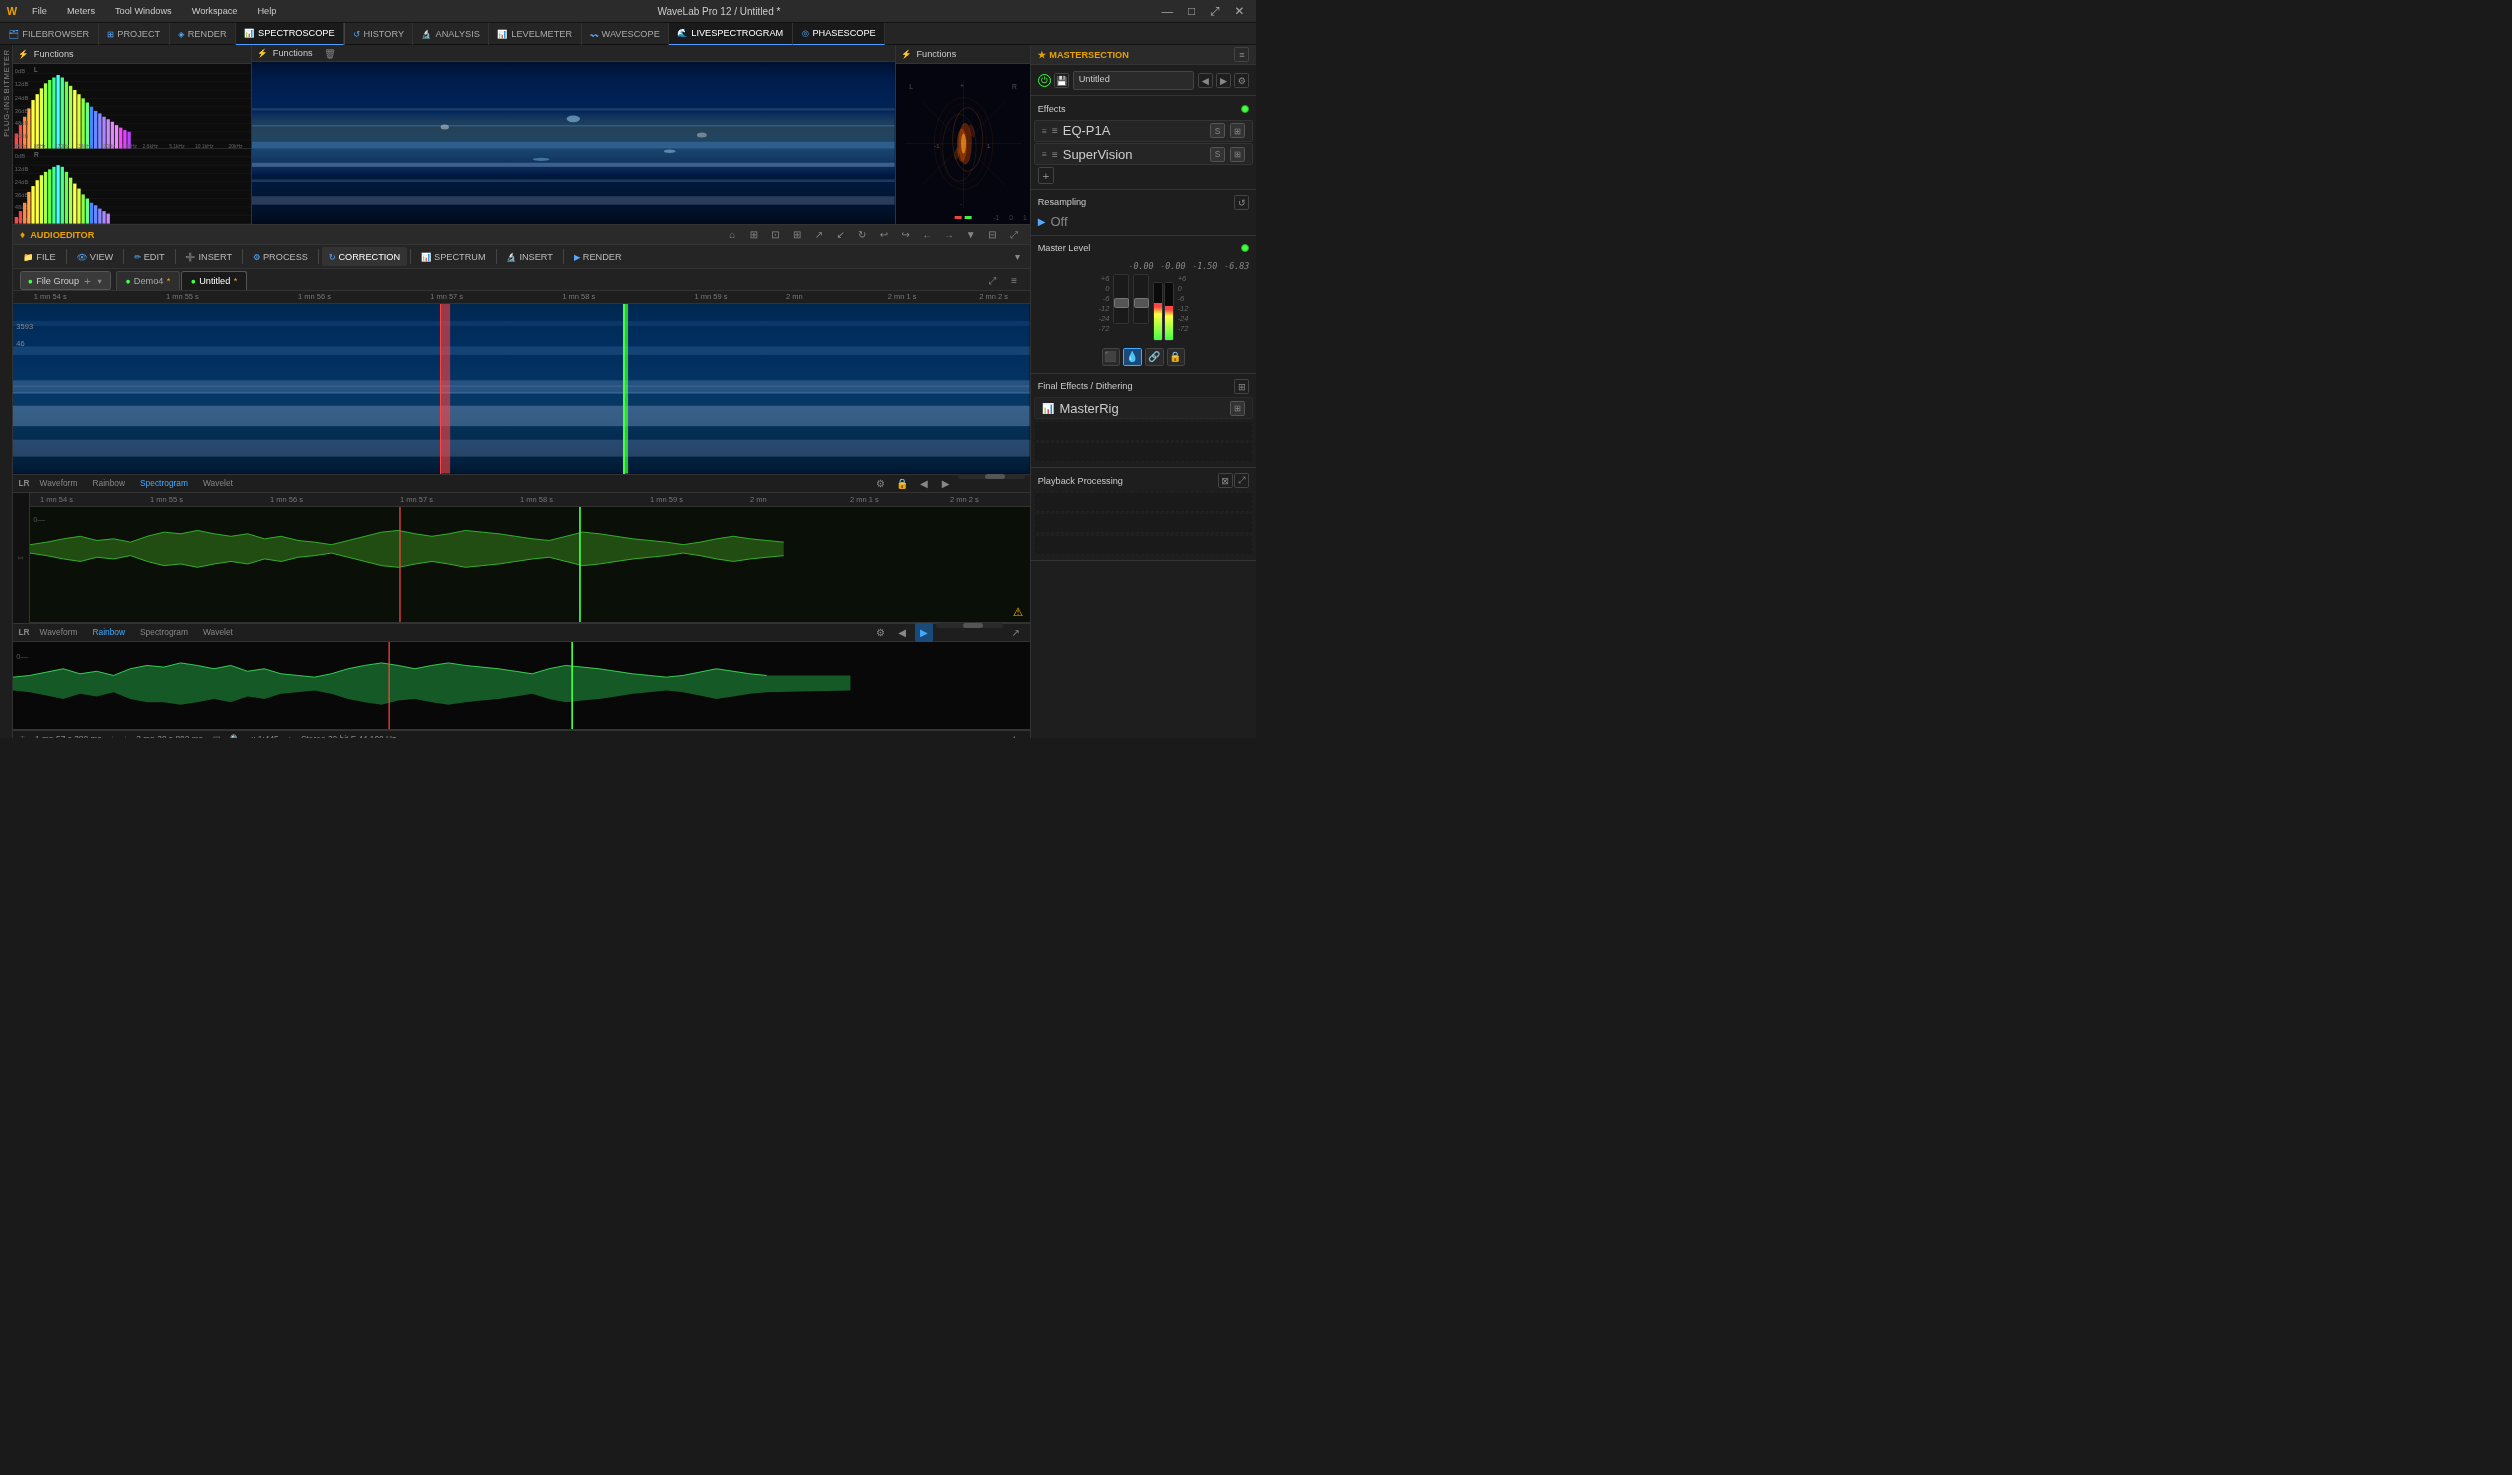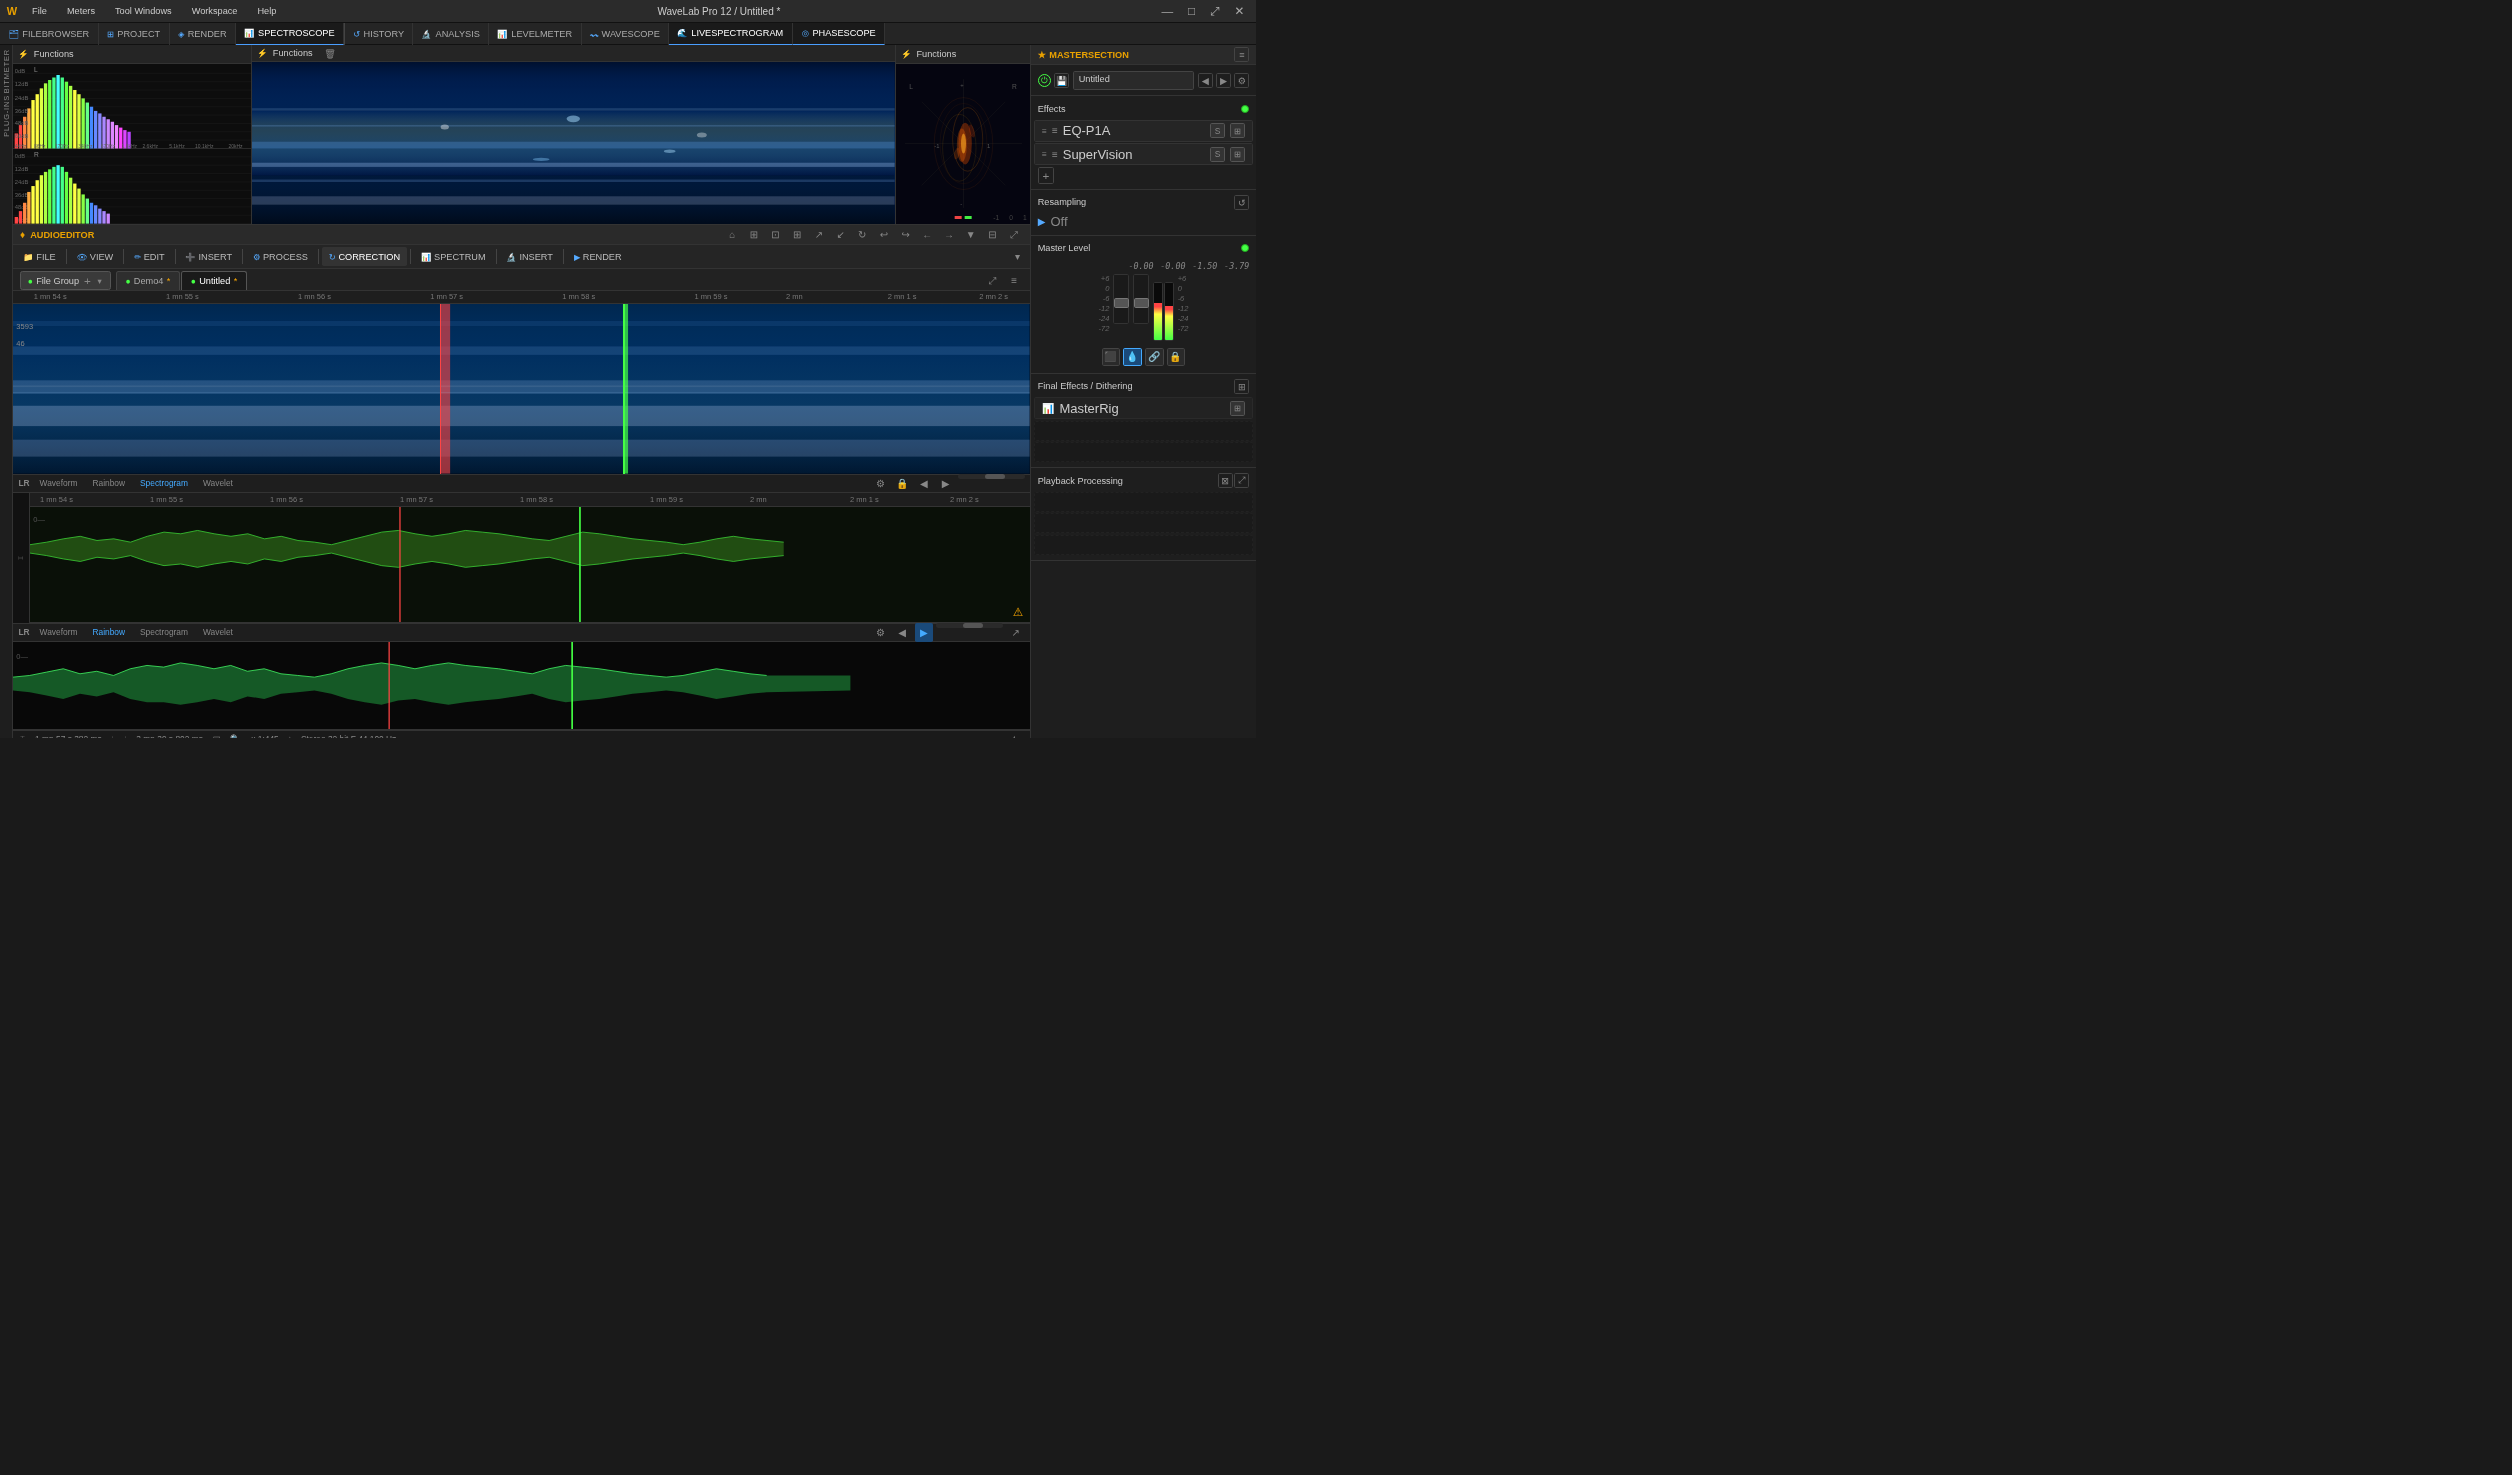--- a/index.html
+++ b/index.html
@@ -1259,21 +1259,21 @@
       <div class="ms-section-header">
         <span>Master Level</span>
         <div class="green-led"></div>
       </div>
       <div class="level-meter-area">
 
         <div class="level-numbers">
           <span>-0.00</span>
           <span>-0.00</span>
           <span>-1.50</span>
-          <span>-3.79</span>
+          <span>-6.83</span>
         </div>
 
         <div style="display:flex; align-items:stretch; justify-content:center; gap:3.3px; height:67px; padding:0 6.7px;">
 
           <div class="meter-scale">
             <span>+6</span>
             <span>0</span>
             <span>-6</span>
             <span>-12</span>
             <span>-24</span>

